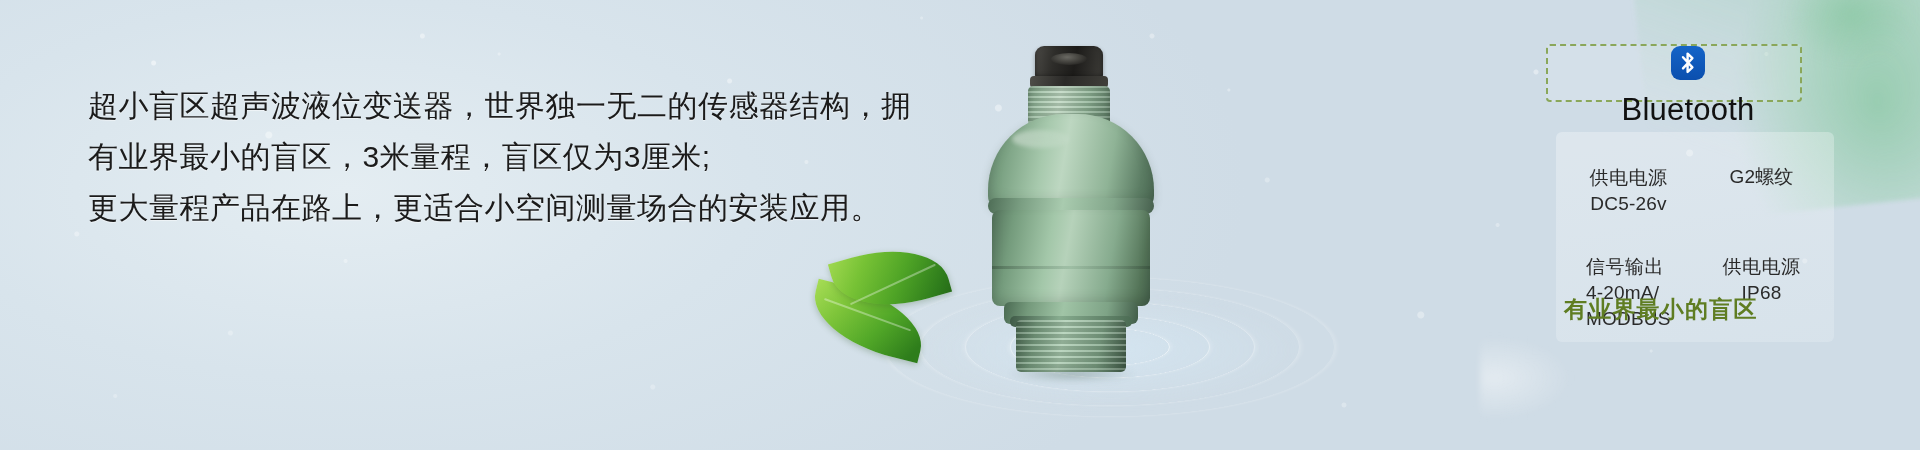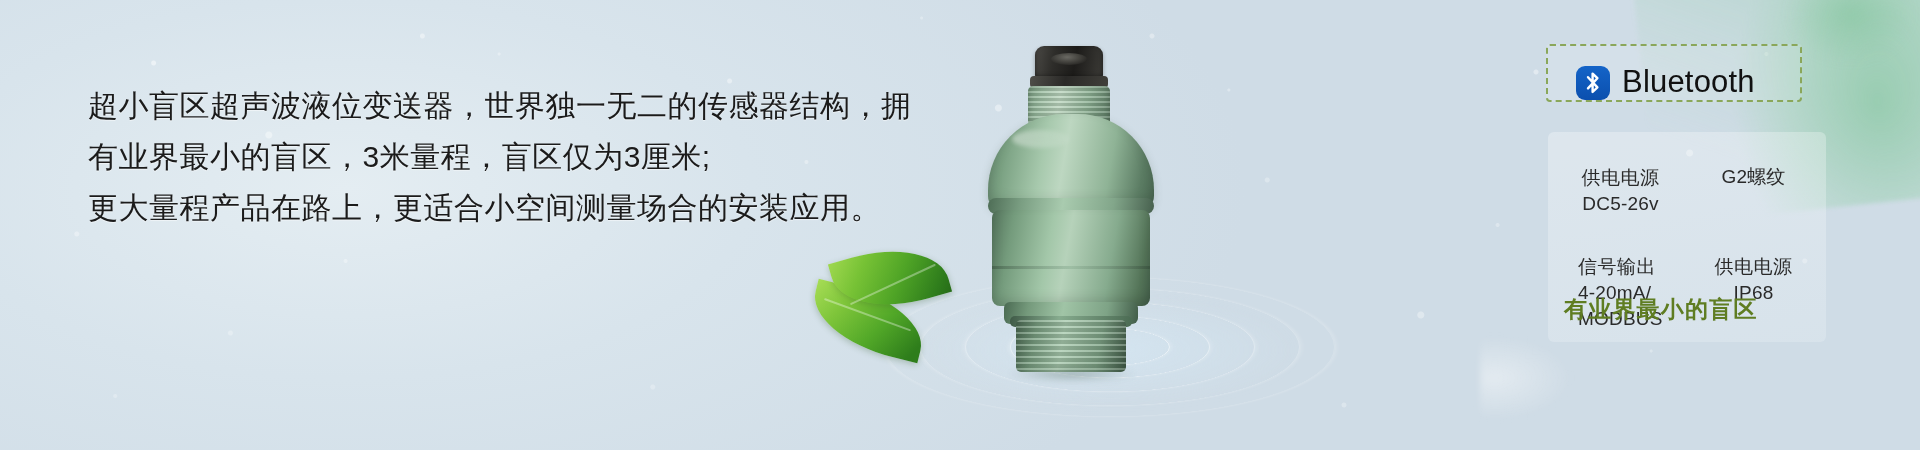--- a/index.html
+++ b/index.html
@@ -251,39 +251,40 @@
     left: 1540px; top: 28px;
     width: 300px; height: 380px;
   }
 
   
   .bt-badge {
     position: absolute; left: 6px; top: 16px;
     width: 256px; height: 58px;
     border: 2px dashed #8aa75a;
     border-radius: 4px;
-    display: flex; align-items: flex-end;
+    display: flex; align-items: center;
     padding-left: 28px;
     gap: 12px;
     background: rgba(255,255,255,.12);
+    flex-direction: column;
   }
   .bt-icon {
     width: 34px; height: 34px;
     border-radius: 9px;
     background: linear-gradient(180deg, #1464c8 0%, #0b4fae 100%);
     display: flex; align-items: center; justify-content: center;
     flex: 0 0 auto;
   }
   .bt-label {
     font-size: 31px; color: #111; letter-spacing: .2px;
   }
 
   
   .spec-box {
-    position: absolute; left: 8px; top: 104px;
+    position: absolute; left: 16px; top: 104px;
     width: 278px; height: 210px;
     background: linear-gradient(170deg, rgba(255,255,255,.30) 0%, rgba(245,250,252,.22) 100%);
     border-radius: 6px;
   }
   .spec-grid {
     position: absolute; inset: 0;
     display: grid;
     grid-template-columns: 1fr 1fr;
     grid-template-rows: auto auto;
     row-gap: 26px;

